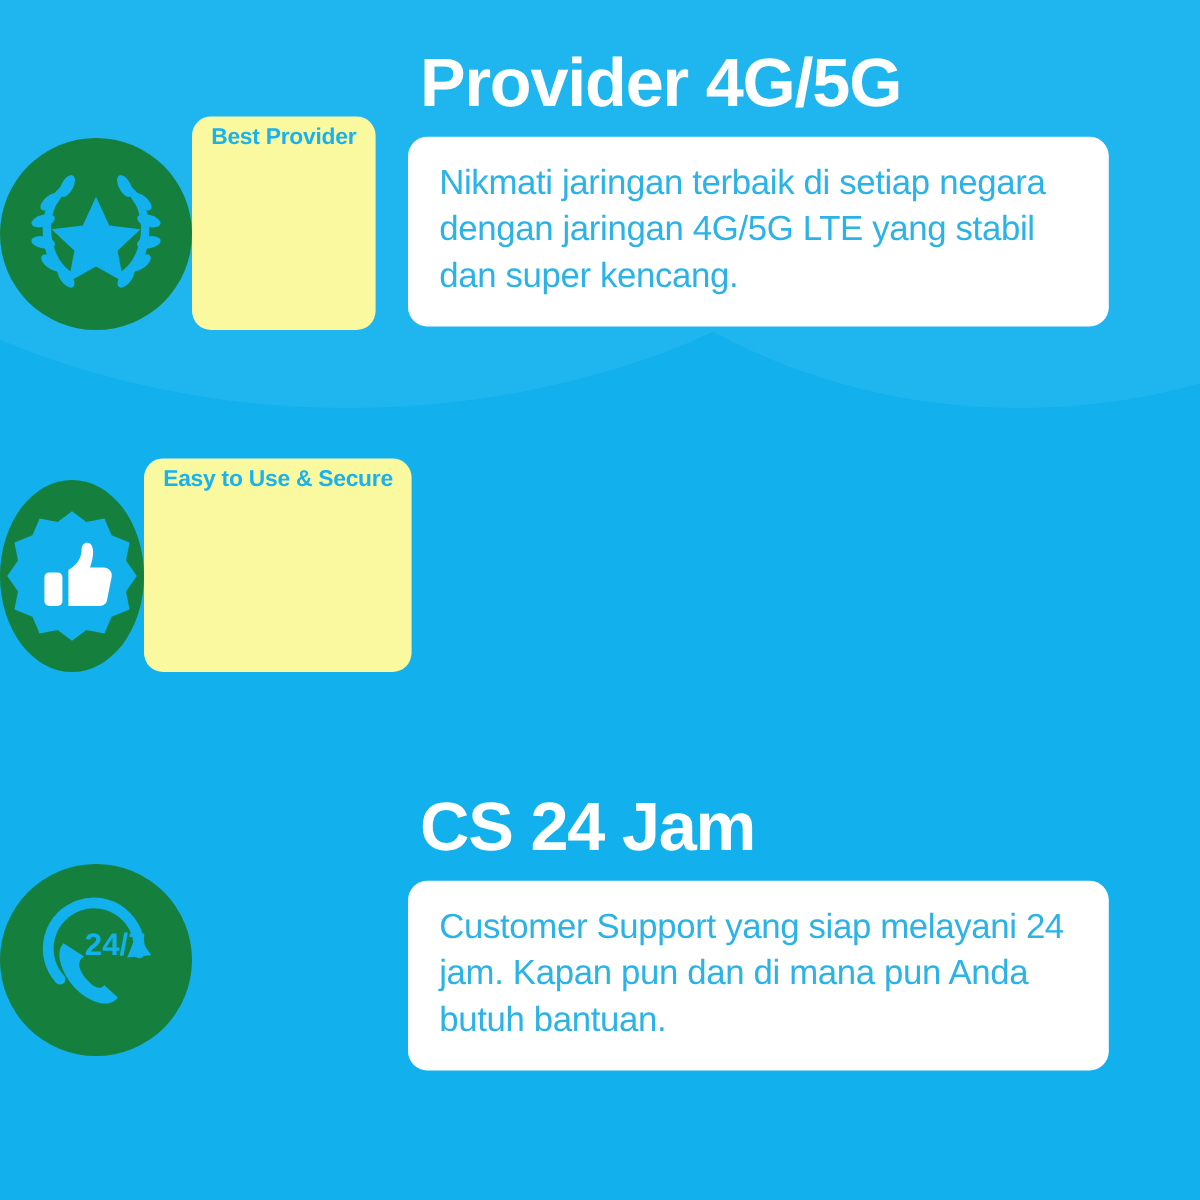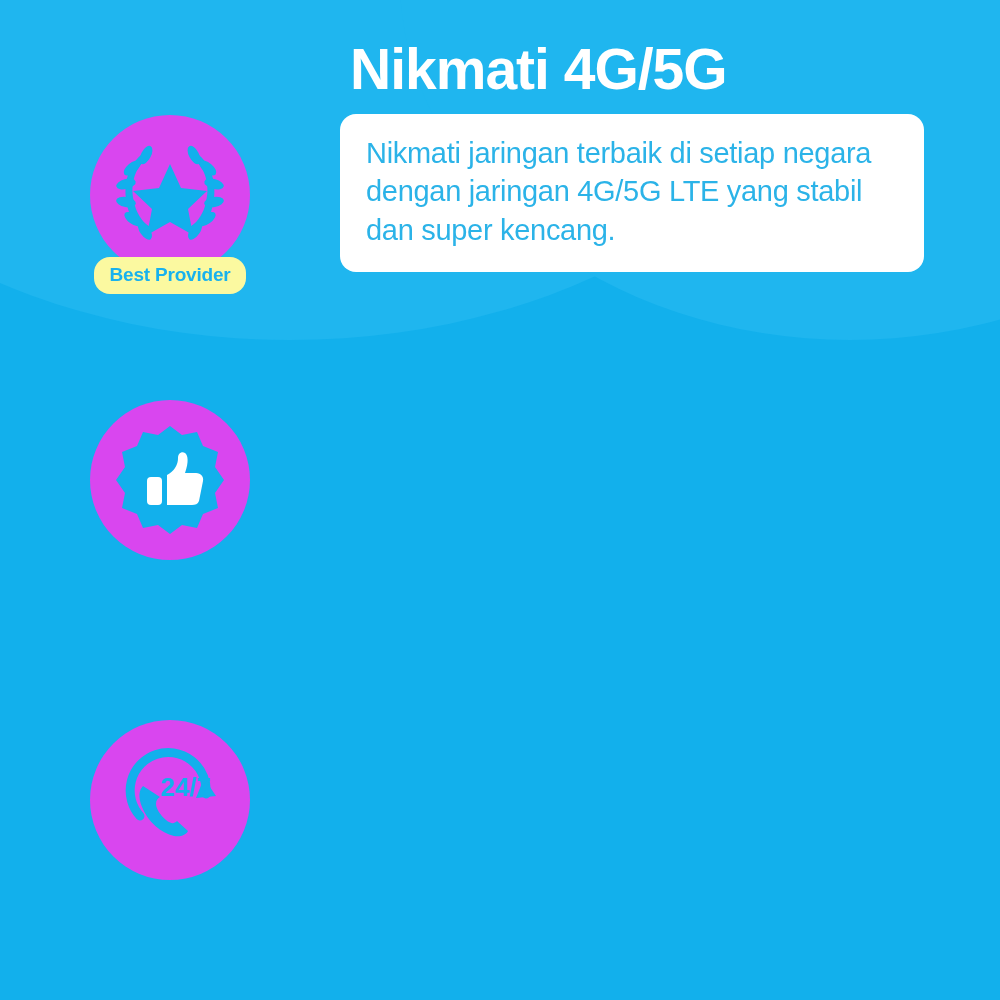--- a/index.html
+++ b/index.html
@@ -51,32 +51,31 @@
     display: flex;
     align-items: flex-start;
   }
   .feature-1 { top: 40px; }
   .feature-2 { top: 345px; }
   .feature-3 { top: 660px; }
 
   .icon-col {
     width: 340px;
     display: flex;
-    flex-direction: column;
-    align-items: center;
+    flex-direction: row;
     padding-top: 75px;
   }
   .feature-2 .icon-col { padding-top: 55px; }
   .feature-3 .icon-col { padding-top: 60px; }
 
   .icon-circle {
     width: 160px;
     height: 160px;
     border-radius: 50%;
-    background: #d946ef;
+    background: #15803d;
     display: flex;
     align-items: center;
     justify-content: center;
   }
 
   .badge {
     margin-top: -18px;
     background: #fbf9a0;
     color: #18b2ee;
     font-weight: bold;
@@ -149,52 +148,59 @@
             <ellipse cx="90" cy="101" rx="10" ry="5" transform="rotate(-55 90 101)"></ellipse>
             <ellipse cx="89" cy="25" rx="10" ry="5" transform="rotate(62 89 25)"></ellipse>
           </g>
 
           <path fill="#12b0ec" d="M65 34 L76 58 L102 61 L83 79 L88 105 L65 92 L42 105 L47 79 L28 61 L54 58 Z"></path>
         </svg>
       </div>
       <div class="badge">Best Provider</div>
     </div>
     <div class="text-col">
-      <h2 class="title">Nikmati 4G/5G</h2>
+      <h2 class="title">Provider 4G/5G</h2>
       <div class="card">
         <p>Nikmati jaringan terbaik di setiap negara dengan jaringan 4G/5G LTE yang stabil dan super kencang.</p>
       </div>
     </div>
   </div>
 
   <div class="feature feature-2">
     <div class="icon-col">
       <div class="icon-circle">
         <svg width="120" height="120" viewBox="0 0 120 120">
           <path fill="#12b0ec" d="M60 6 L72 15 L87 12 L93 26 L108 32 L105 47 L114 60 L105 73 L108 88 L93 94 L87 108 L72 105 L60 114 L48 105 L33 108 L27 94 L12 88 L15 73 L6 60 L15 47 L12 32 L27 26 L33 12 L48 15 Z"></path>
           <g fill="#ffffff">
             <rect x="37" y="57" width="15" height="28" rx="4"></rect>
             <path d="M57 85 L57 55 C57 55, 68 50, 68 38 C68 33, 72 31, 75 33 C78 35, 79 42, 75 53 L86 53 C91 53, 94 57, 93 61 L89 81 C88 84, 85 85, 82 85 Z"></path>
           </g>
         </svg>
       </div>
+      <div class="badge">Easy to Use &amp; Secure</div>
     </div>
     <div class="text-col">
     </div>
   </div>
 
   <div class="feature feature-3">
     <div class="icon-col">
       <div class="icon-circle">
         <svg width="125" height="125" viewBox="0 0 125 125">
 
           <path d="M32 78 A38 38 0 1 1 98 56" stroke="#12b0ec" stroke-width="9" fill="none" stroke-linecap="round"></path>
           <path fill="#12b0ec" d="M96 40 L108 58 L88 60 Z"></path>
 
           <path fill="#12b0ec" d="M35 48 C31 52, 30 59, 34 69 C40 84, 53 95, 66 98 C73 99, 78 97, 80 93 L69 83 C66 86, 63 86, 58 82 C52 77, 48 70, 48 66 C48 62, 50 60, 52 59 Z"></path>
 
           <text x="78" y="58" font-family="Liberation Sans, sans-serif" font-size="26" font-weight="bold" fill="#12b0ec" text-anchor="middle">24/7</text>
         </svg>
       </div>
     </div>
+    <div class="text-col">
+      <h2 class="title">CS 24 Jam</h2>
+      <div class="card">
+        <p>Customer Support yang siap melayani 24 jam. Kapan pun dan di mana pun Anda butuh bantuan.</p>
+      </div>
+    </div>
   </div>
 
 </div>
 
 </body></html>

